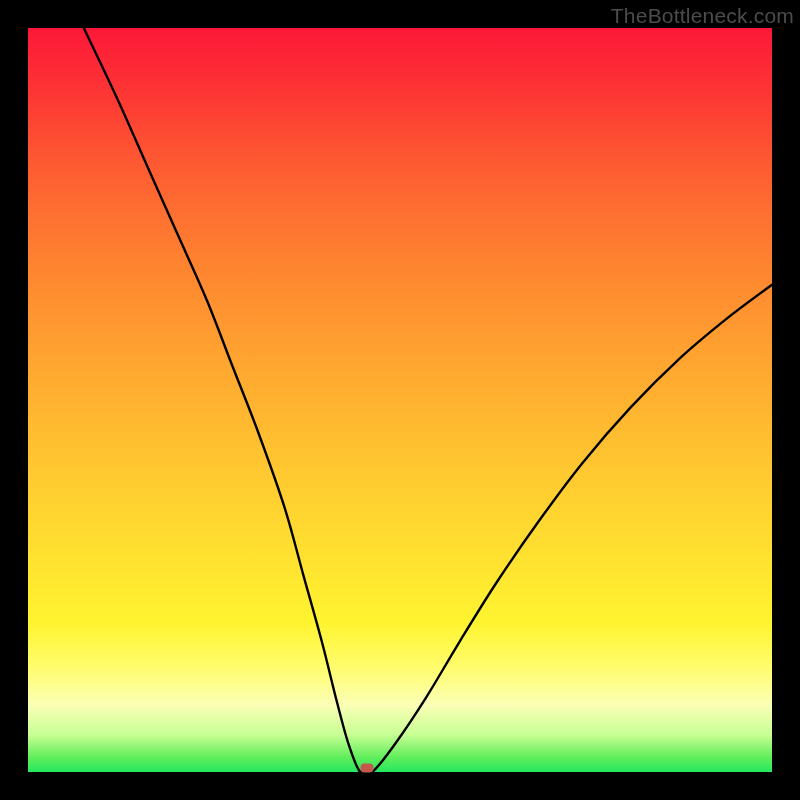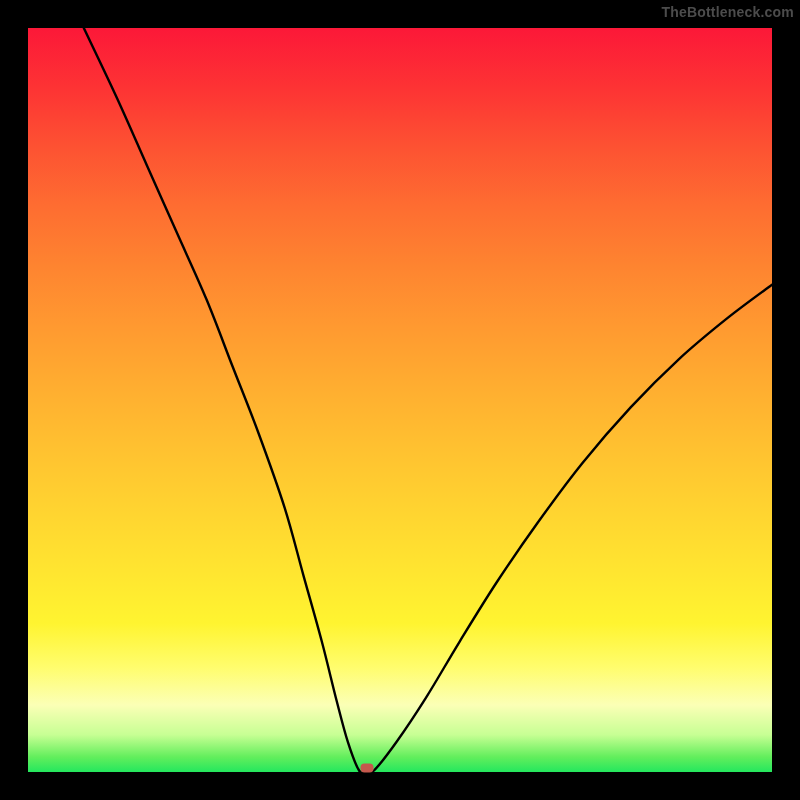--- a/index.html
+++ b/index.html
@@ -51,22 +51,22 @@
     left: 0;
     top: 0;
     width: 744px;
     height: 744px;
     pointer-events: none;
   }
   .watermark {
     position: absolute;
     top: 4px;
     right: 6px;
-    font-size: 14px;
-    font-weight: 700;
+    font-size: 21px;
+    font-weight: 400;
     letter-spacing: 0.2px;
     color: #4c4c4c;
     user-select: none;
   }
   .dip-marker {
     position: absolute;
     width: 13px;
     height: 9px;
     border-radius: 4px;
     background: #c5584d;

